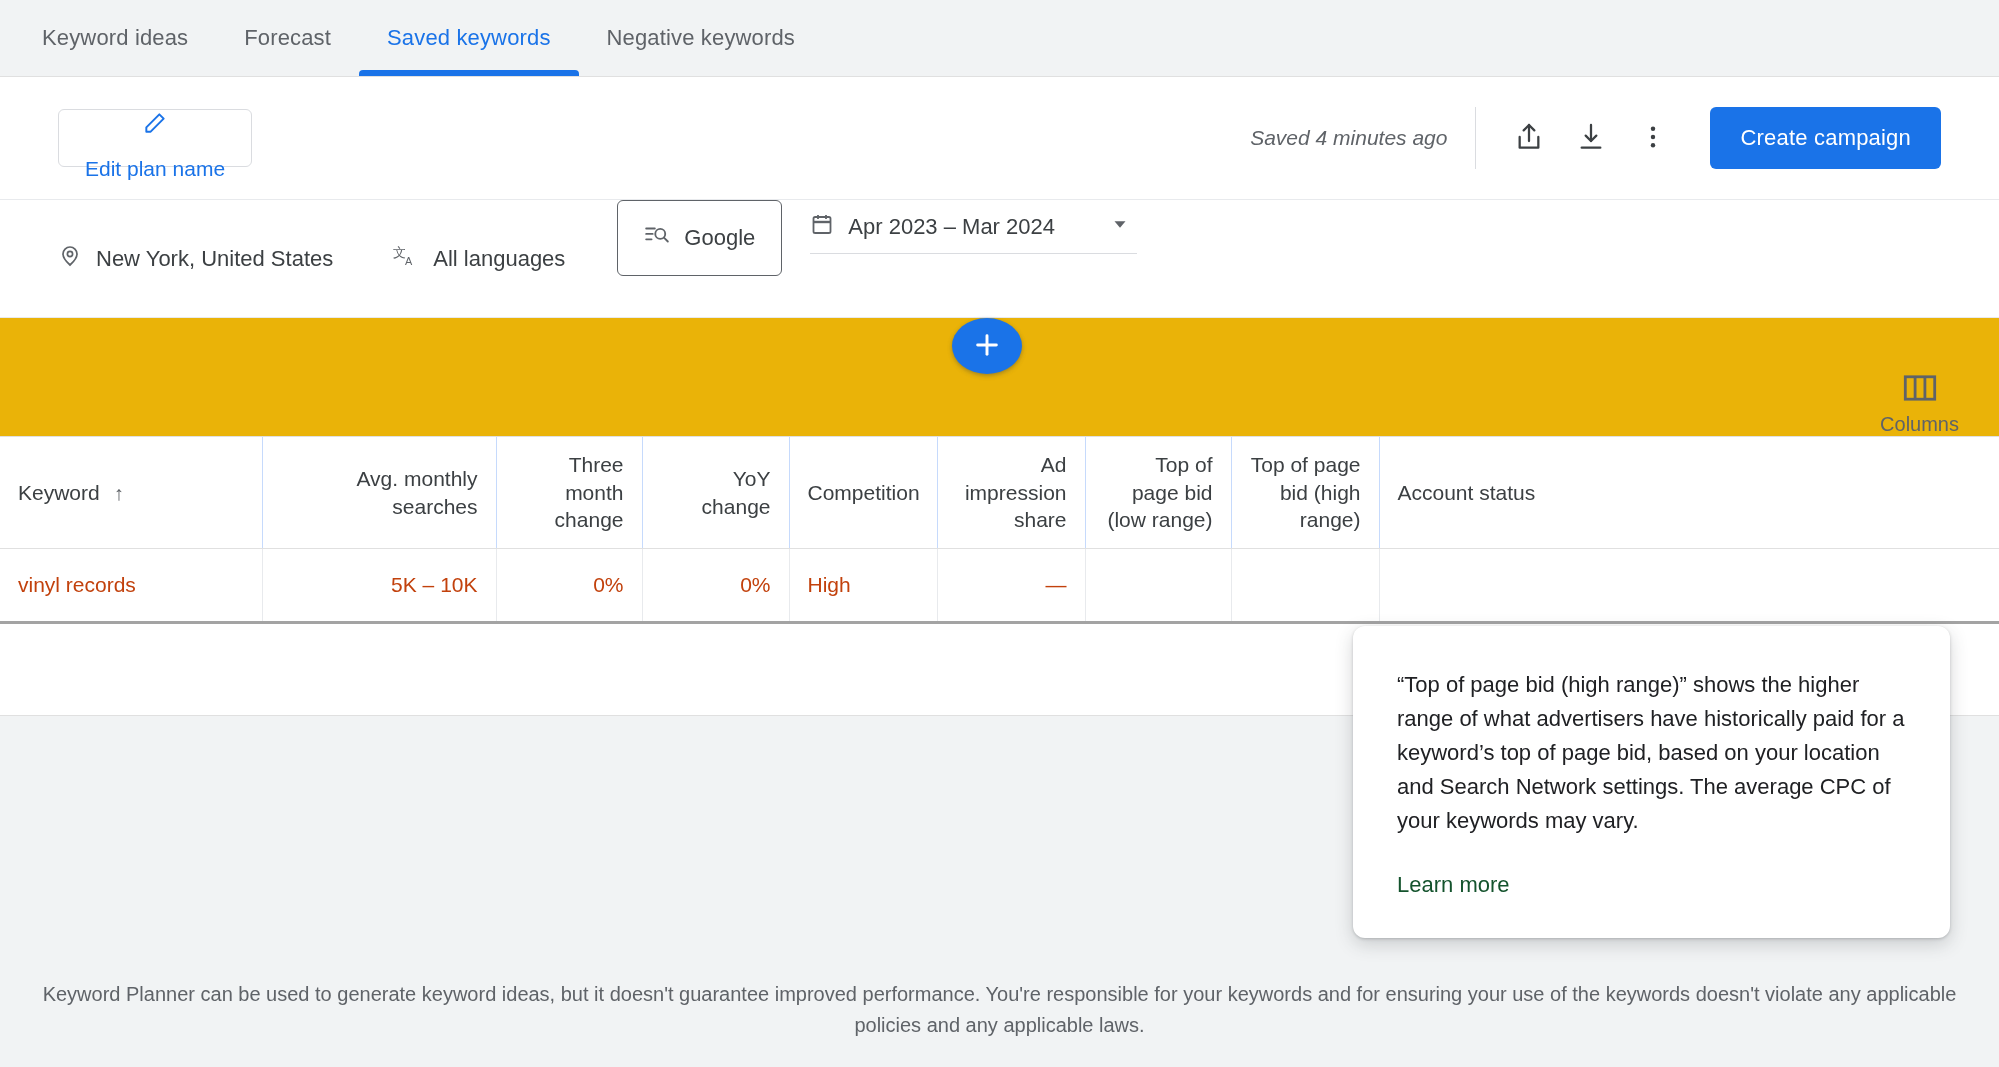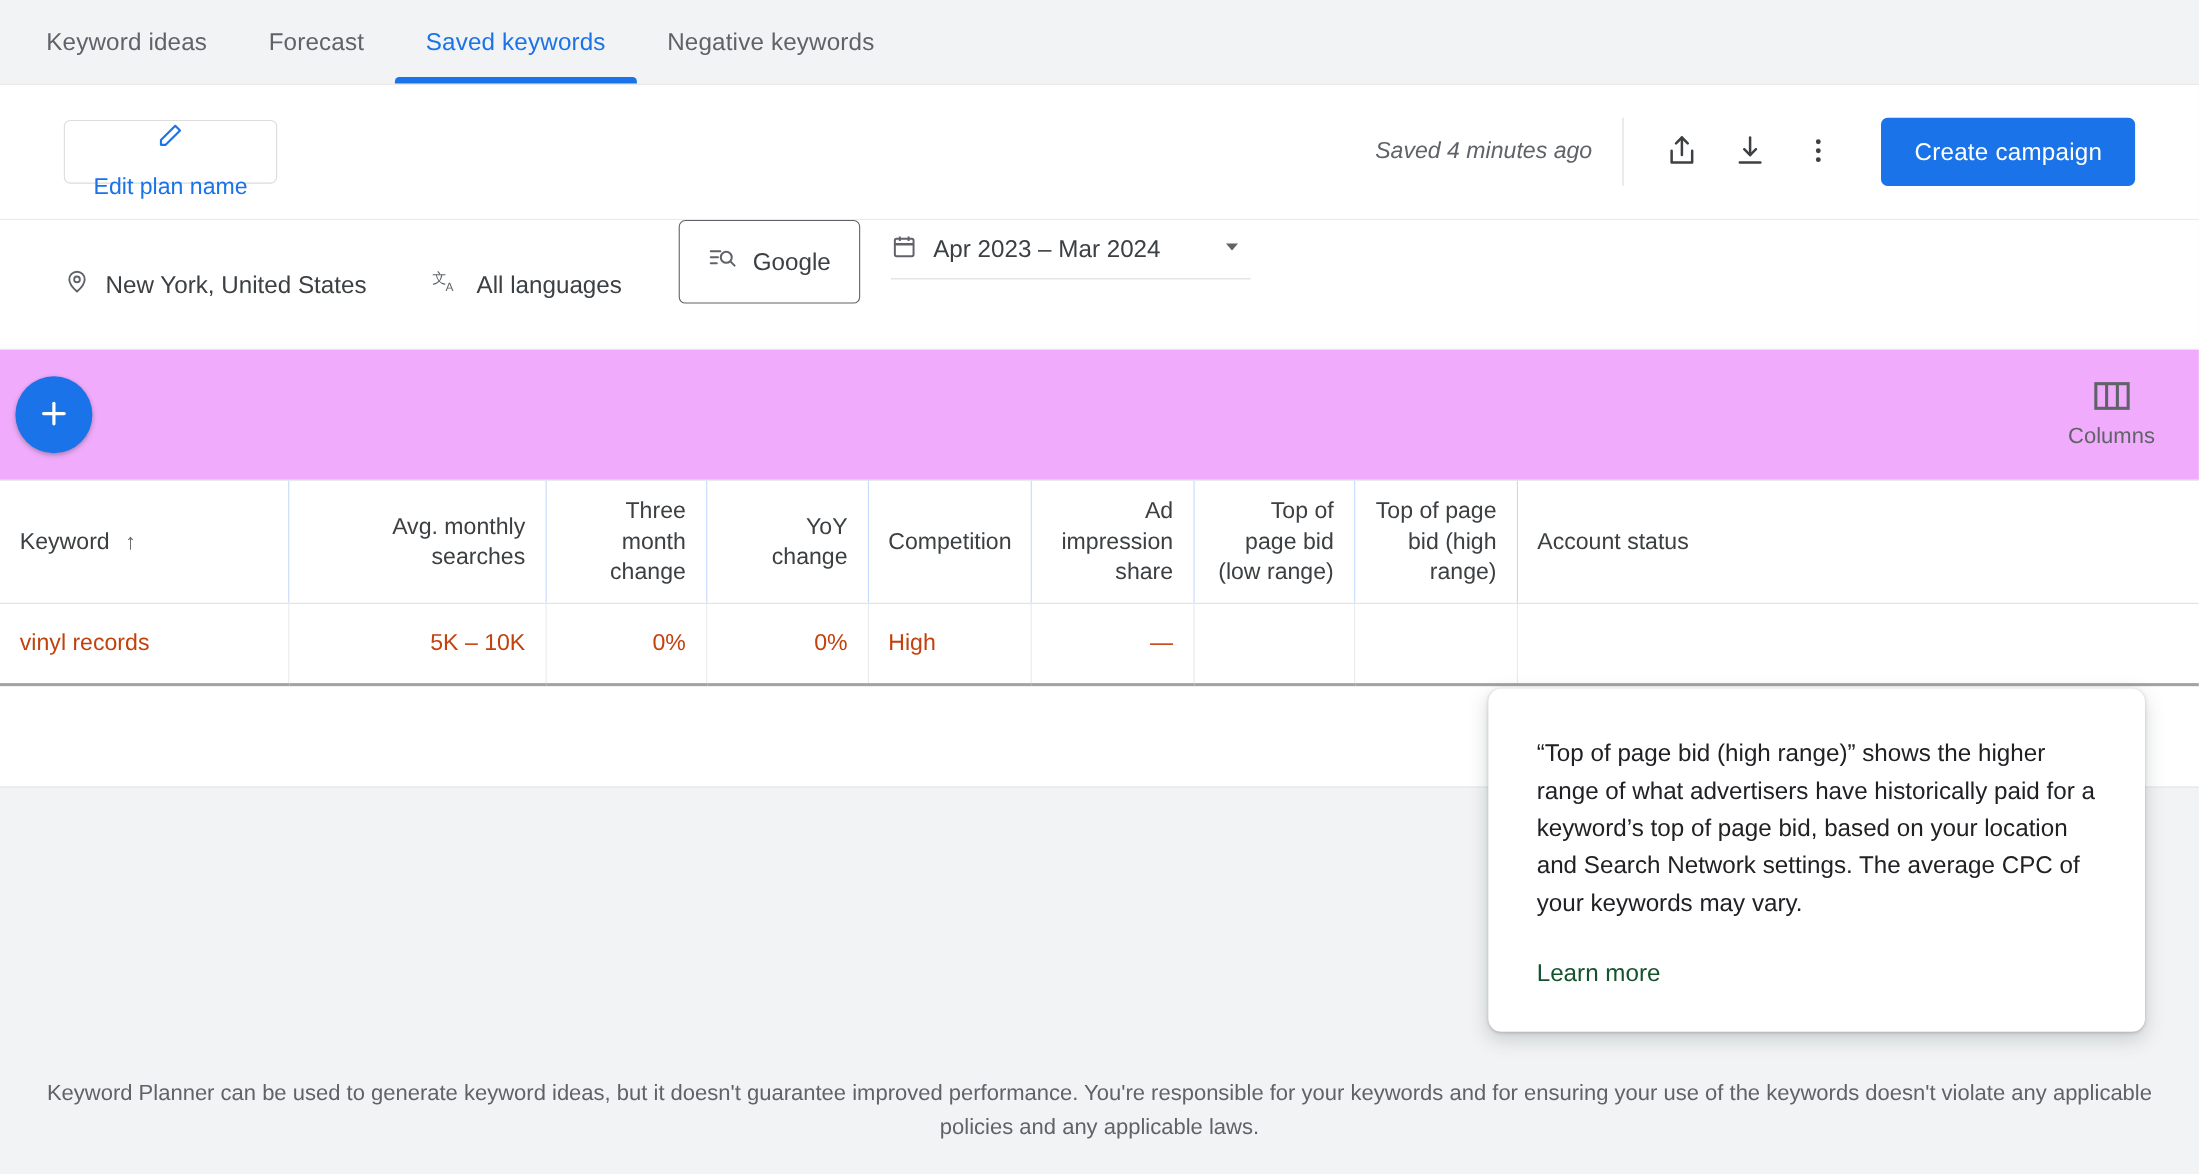--- a/index.html
+++ b/index.html
@@ -151,24 +151,25 @@
     font-size: 22px;
     color: #3c4043;
     cursor: pointer;
   }
   .date-chip .caret { margin-left: auto; padding-left: 40px; }
 
   
   .addrow {
     height: 118px;
     position: relative;
-    background: #f0abfc;
+    background: #eab308;
     display: flex;
     align-items: center;
     padding: 0 40px 0 14px;
+    flex-direction: column;
   }
   .fab {
     width: 70px; height: 70px;
     border-radius: 50%;
     background: #1a73e8;
     display: flex; align-items: center; justify-content: center;
     box-shadow: 0 2px 5px rgba(60,64,67,.30), 0 1px 3px rgba(60,64,67,.15);
     cursor: pointer;
     border: none;
   }

